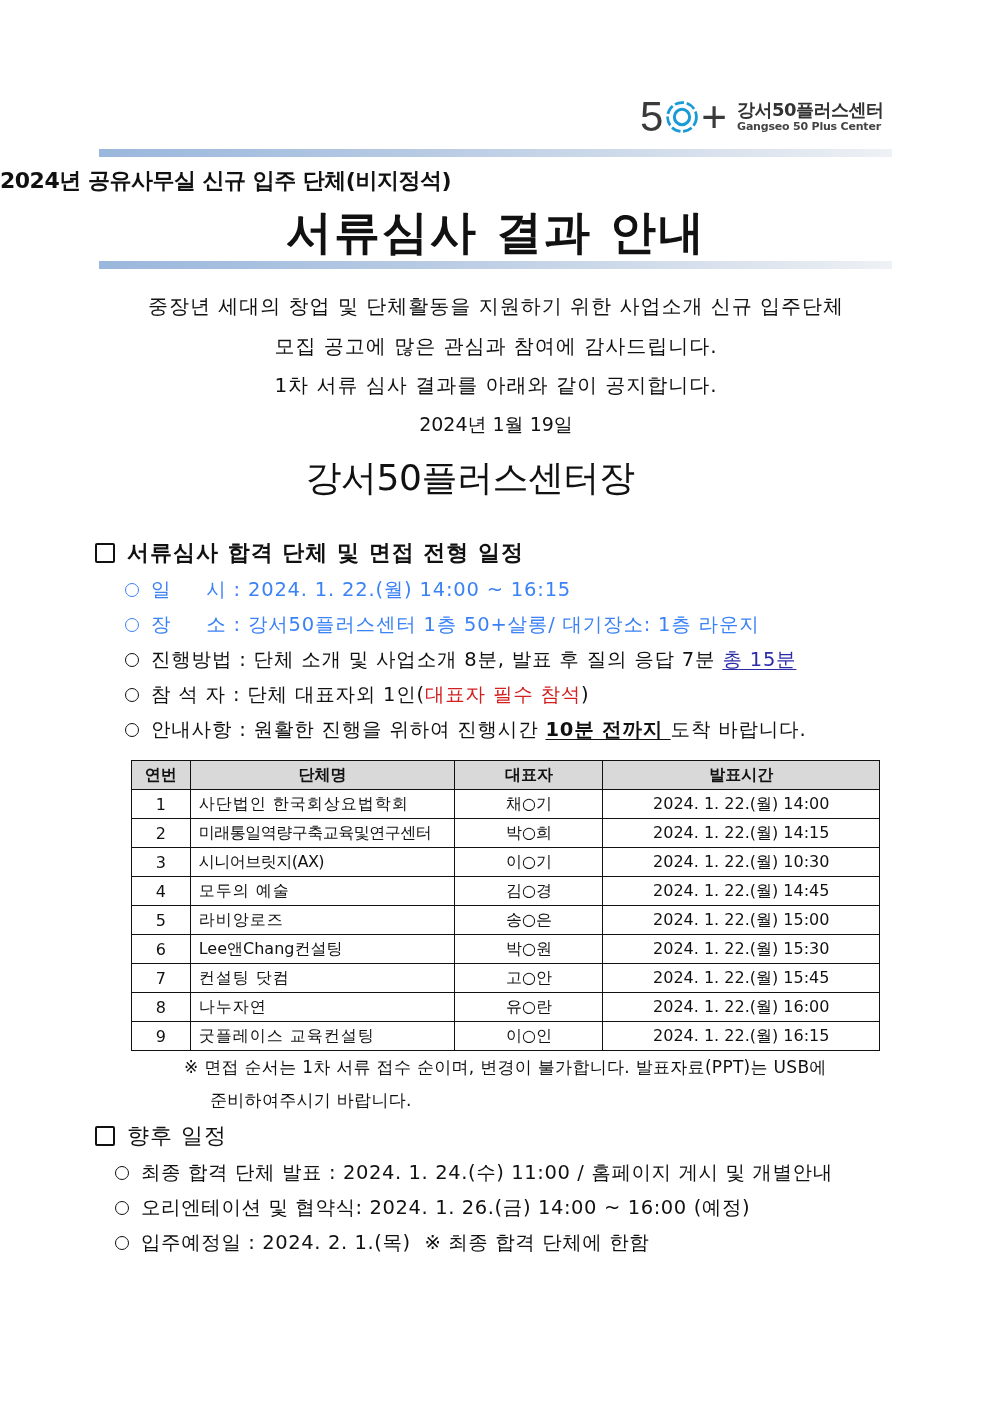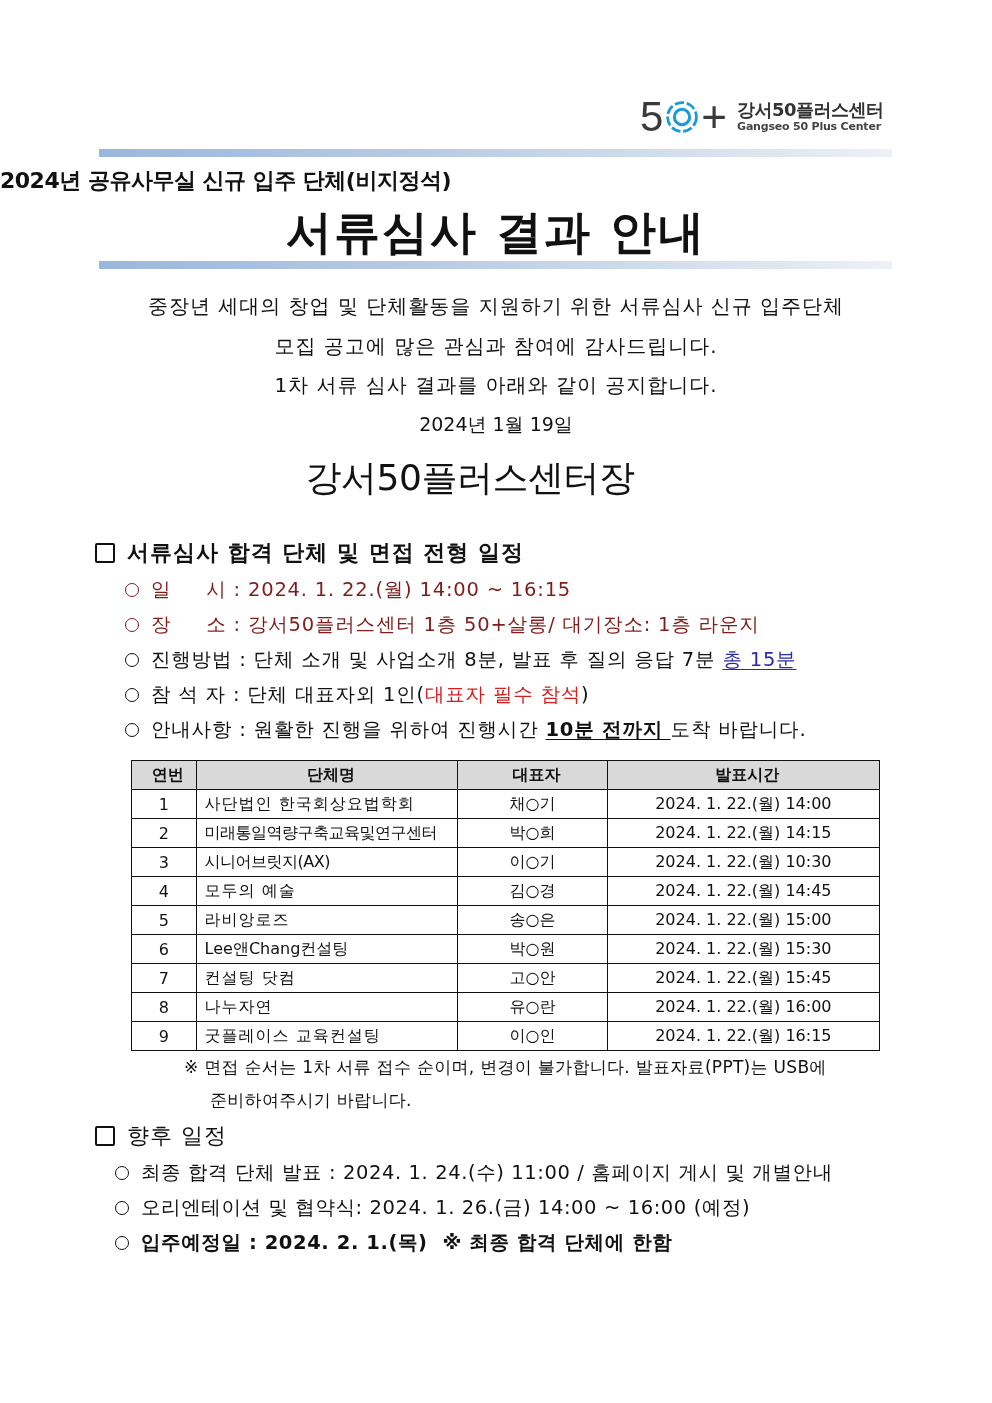--- a/index.html
+++ b/index.html
@@ -26,32 +26,32 @@
   .intro { left: 0; width: 992px; text-align: center; font-size: 20px; letter-spacing: 1px; }
   .date { left: 0; width: 992px; top: 412px; text-align: center; font-size: 19px; }
   .signer { left: 0; width: 940px; top: 454px; text-align: center; font-size: 36px; letter-spacing: -0.5px; }
 
   .sec-head { left: 95px; display: flex; align-items: center; font-size: 22px; font-weight: bold; letter-spacing: 1px; text-align: center; }
   .sec-head.light { font-weight: normal; }
   .box { width: 20px; height: 20px; border: 2px solid #111; border-radius: 2px; margin-right: 12px; box-sizing: border-box; }
 
   .item { left: 125px; font-size: 19.5px; display: flex; align-items: center; white-space: nowrap; letter-spacing: 0.8px; }
   .item .circ { display: inline-block; width: 14px; height: 14px; border: 1.3px solid currentColor; border-radius: 50%; margin-right: 12px; box-sizing: border-box; }
-  .blue { color: #7f1d1d; }
+  .blue { color: #3b82f6; }
   .red { color: #d21f1f; }
   .u-blue { color: #2b2ba8; text-decoration: underline; text-underline-offset: 3px; }
   .u-bold { font-weight: bold; text-decoration: underline; text-underline-offset: 3px; }
 
   .fu-item { left: 115px; font-size: 19.5px; display: flex; align-items: center; white-space: nowrap; letter-spacing: 0.6px; }
   .fu-item .circ { display: inline-block; width: 14px; height: 14px; border: 1.3px solid #111; border-radius: 50%; margin-right: 12px; box-sizing: border-box; }
 
   
   table.sched { position: absolute; left: 131px; top: 760px; width: 749px; border-collapse: collapse; font-size: 16px; }
   table.sched th, table.sched td { border: 1px solid #111; height: 28px; padding: 0; }
-  table.sched th { background: #d9d9d9; font-weight: bold; font-size: 16px; height: 28px; padding-left: 8px; }
+  table.sched th { background: #d9d9d9; font-weight: bold; font-size: 16px; height: 28px; }
   table.sched td.c { text-align: center; }
   table.sched td.l { text-align: left; padding-left: 8px; letter-spacing: 1px; }
   .col1 { width: 58px; } .col2 { width: 265px; } .col3 { width: 148px; } .col4 { width: 277px; }
 
   .note { left: 137px; font-size: 17px; letter-spacing: 0.3px; margin-left: 47px; }
 </style>
 </head>
 <body>
 
 <div class="abs logo">
@@ -65,21 +65,21 @@
     <span class="logo-ko">강서50플러스센터</span>
     <span class="logo-en">Gangseo 50 Plus Center</span>
   </div>
 </div>
 
 <div class="abs bar" style="top:149px;"></div>
 <div class="abs subtitle">2024년 공유사무실 신규 입주 단체(비지정석)</div>
 <div class="abs title">서류심사 결과 안내</div>
 <div class="abs bar" style="top:261px;"></div>
 
-<div class="abs intro" style="top:293px;">중장년 세대의 창업 및 단체활동을 지원하기 위한 서류심사 신규 입주단체</div>
+<div class="abs intro" style="top:293px;">중장년 세대의 창업 및 단체활동을 지원하기 위한 사업소개 신규 입주단체</div>
 <div class="abs intro" style="top:333px;">모집 공고에 많은 관심과 참여에 감사드립니다.</div>
 <div class="abs intro" style="top:372px;">1차 서류 심사 결과를 아래와 같이 공지합니다.</div>
 <div class="abs date">2024년 1월 19일</div>
 <div class="abs signer">강서50플러스센터장</div>
 
 <div class="abs sec-head" style="top:538px;">
   <span class="box"></span>
   <span>서류심사 합격 단체 및 면접 전형 일정</span>
 </div>
 
@@ -199,16 +199,16 @@
 </div>
 
 <div class="abs fu-item" style="top:1159px;">
   <span class="circ"></span>
   <span>최종 합격 단체 발표 : 2024. 1. 24.(수) 11:00 / 홈페이지 게시 및 개별안내</span>
 </div>
 <div class="abs fu-item" style="top:1194px;">
   <span class="circ"></span>
   <span>오리엔테이션 및 협약식: 2024. 1. 26.(금) 14:00 ~ 16:00 (예정)</span>
 </div>
-<div class="abs fu-item" style="top:1229px;font-weight:bold;">
+<div class="abs fu-item" style="top:1229px;">
   <span class="circ"></span>
   <span style="white-space:pre;">입주예정일 : 2024. 2. 1.(목)  ※ 최종 합격 단체에 한함</span>
 </div>
 
 </body></html>

